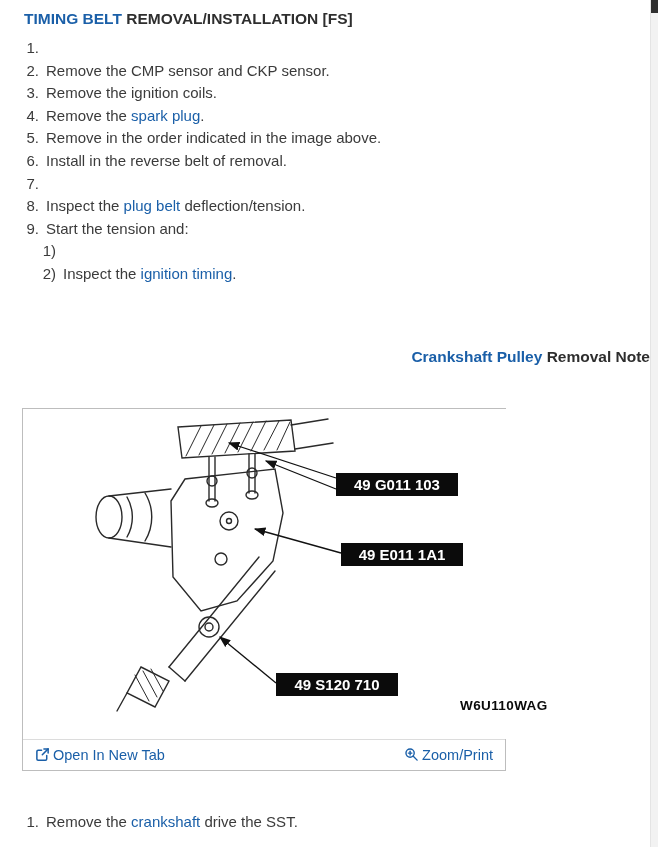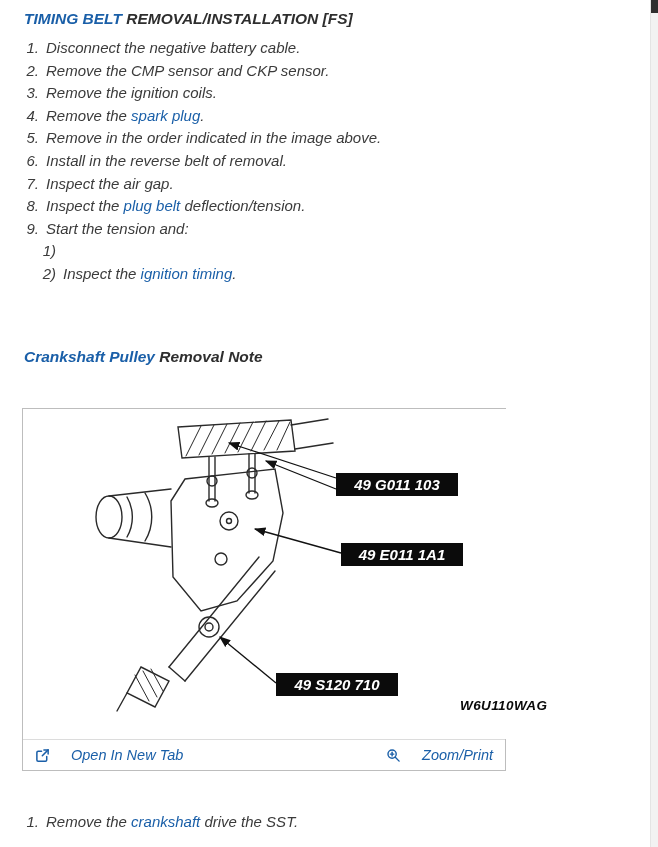--- a/index.html
+++ b/index.html
@@ -2,61 +2,60 @@
 <html><head>
 <meta charset="utf-8">
 <style>
   * { box-sizing: border-box; }
   html,body { margin:0; padding:0; }
   body {
     width:658px; height:847px; overflow:hidden; position:relative;
     background:#ffffff; color:#3b3b3b;
     font-family:"Liberation Sans", sans-serif;
   }
-  .content { padding:8px 0 0 24px; width:650px;font-style:italic; }
+  .content { padding:8px 0 0 24px; width:650px; }
   .title { font-size:15.5px; font-weight:bold; color:#2e2e2e; margin:2px 0 9px 0; }
   .link { color:#1a5fa8; text-decoration:none; cursor:pointer; }
   .title .link { font-weight:bold; }
   .steps { margin-top:2px; }
   .line { display:flex; font-size:15px; line-height:22.6px; color:#3b3b3b; }
   .num { min-width:22px; text-align:right; padding-right:7px; flex:0 0 auto; }
   .line.sub { margin-left:17px; }
-  .section-title { font-size:15.5px; font-weight:bold; color:#2e2e2e; margin:62px 0 0 0; }
+  .section-title { font-size:15.5px; font-weight:bold; color:#2e2e2e; margin:62px 0 0 12px;text-align:right; }
   .panel {
     margin-top:42px; margin-left:-2px; width:484px;
     border:1px solid #bdbdbd; background:#ffffff;
   }
   .diagram { width:577px; height:330px; position:relative; background:#fff; }
   .panel-footer {
     height:31px; border-top:1px solid #dcdcdc;
     display:flex; align-items:center; justify-content:space-between;
     padding:0 12px; background:#ffffff;
   }
-  .flink { display:inline-flex; align-items:flex-end; gap:21px; font-size:14.5px; }
+  .flink { display:inline-flex; align-items:flex-start; gap:3px; font-size:14.5px; }
   .flink svg { display:block; }
   .bottom-step { margin-top:40px; }
   .scrollbar {
     position:absolute; top:0; right:0; width:8px; height:847px;
     background:#f2f2f2; border-left:1px solid #e4e4e4;
   }
   .scrollbar .thumb { position:absolute; top:0; left:0; width:100%; height:13px; background:#2f2f2f; }
   svg text.sst { font-family:"Liberation Sans", sans-serif; font-weight:bold; font-size:15px; fill:#ffffff; text-anchor:middle; }
   svg text.code { font-family:"Liberation Sans", sans-serif; font-weight:600; font-size:13.5px; fill:#0a0a0a; letter-spacing:0.4px; }
 </style>
 </head>
 <body>
 
 <div class="content">
 
   <div class="title"><a class="link">TIMING BELT</a> <span>REMOVAL/INSTALLATION [FS]</span></div>
 
   <div class="steps">
     <div class="line">
       <span class="num">1.</span>
-      <span class="txt">Disconnect the negative battery cable.</span>
     </div>
     <div class="line">
       <span class="num">2.</span>
       <span class="txt">Remove the CMP sensor and CKP sensor.</span>
     </div>
     <div class="line">
       <span class="num">3.</span>
       <span class="txt">Remove the ignition coils.</span>
     </div>
     <div class="line">
@@ -66,21 +65,20 @@
     <div class="line">
       <span class="num">5.</span>
       <span class="txt">Remove in the order indicated in the image above.</span>
     </div>
     <div class="line">
       <span class="num">6.</span>
       <span class="txt">Install in the reverse belt of removal.</span>
     </div>
     <div class="line">
       <span class="num">7.</span>
-      <span class="txt">Inspect the air gap.</span>
     </div>
     <div class="line">
       <span class="num">8.</span>
       <span class="txt"><span>Inspect the </span><a class="link">plug belt</a><span> deflection/tension.</span></span>
     </div>
     <div class="line">
       <span class="num">9.</span>
       <span class="txt">Start the tension and:</span>
     </div>
     <div class="line sub">

